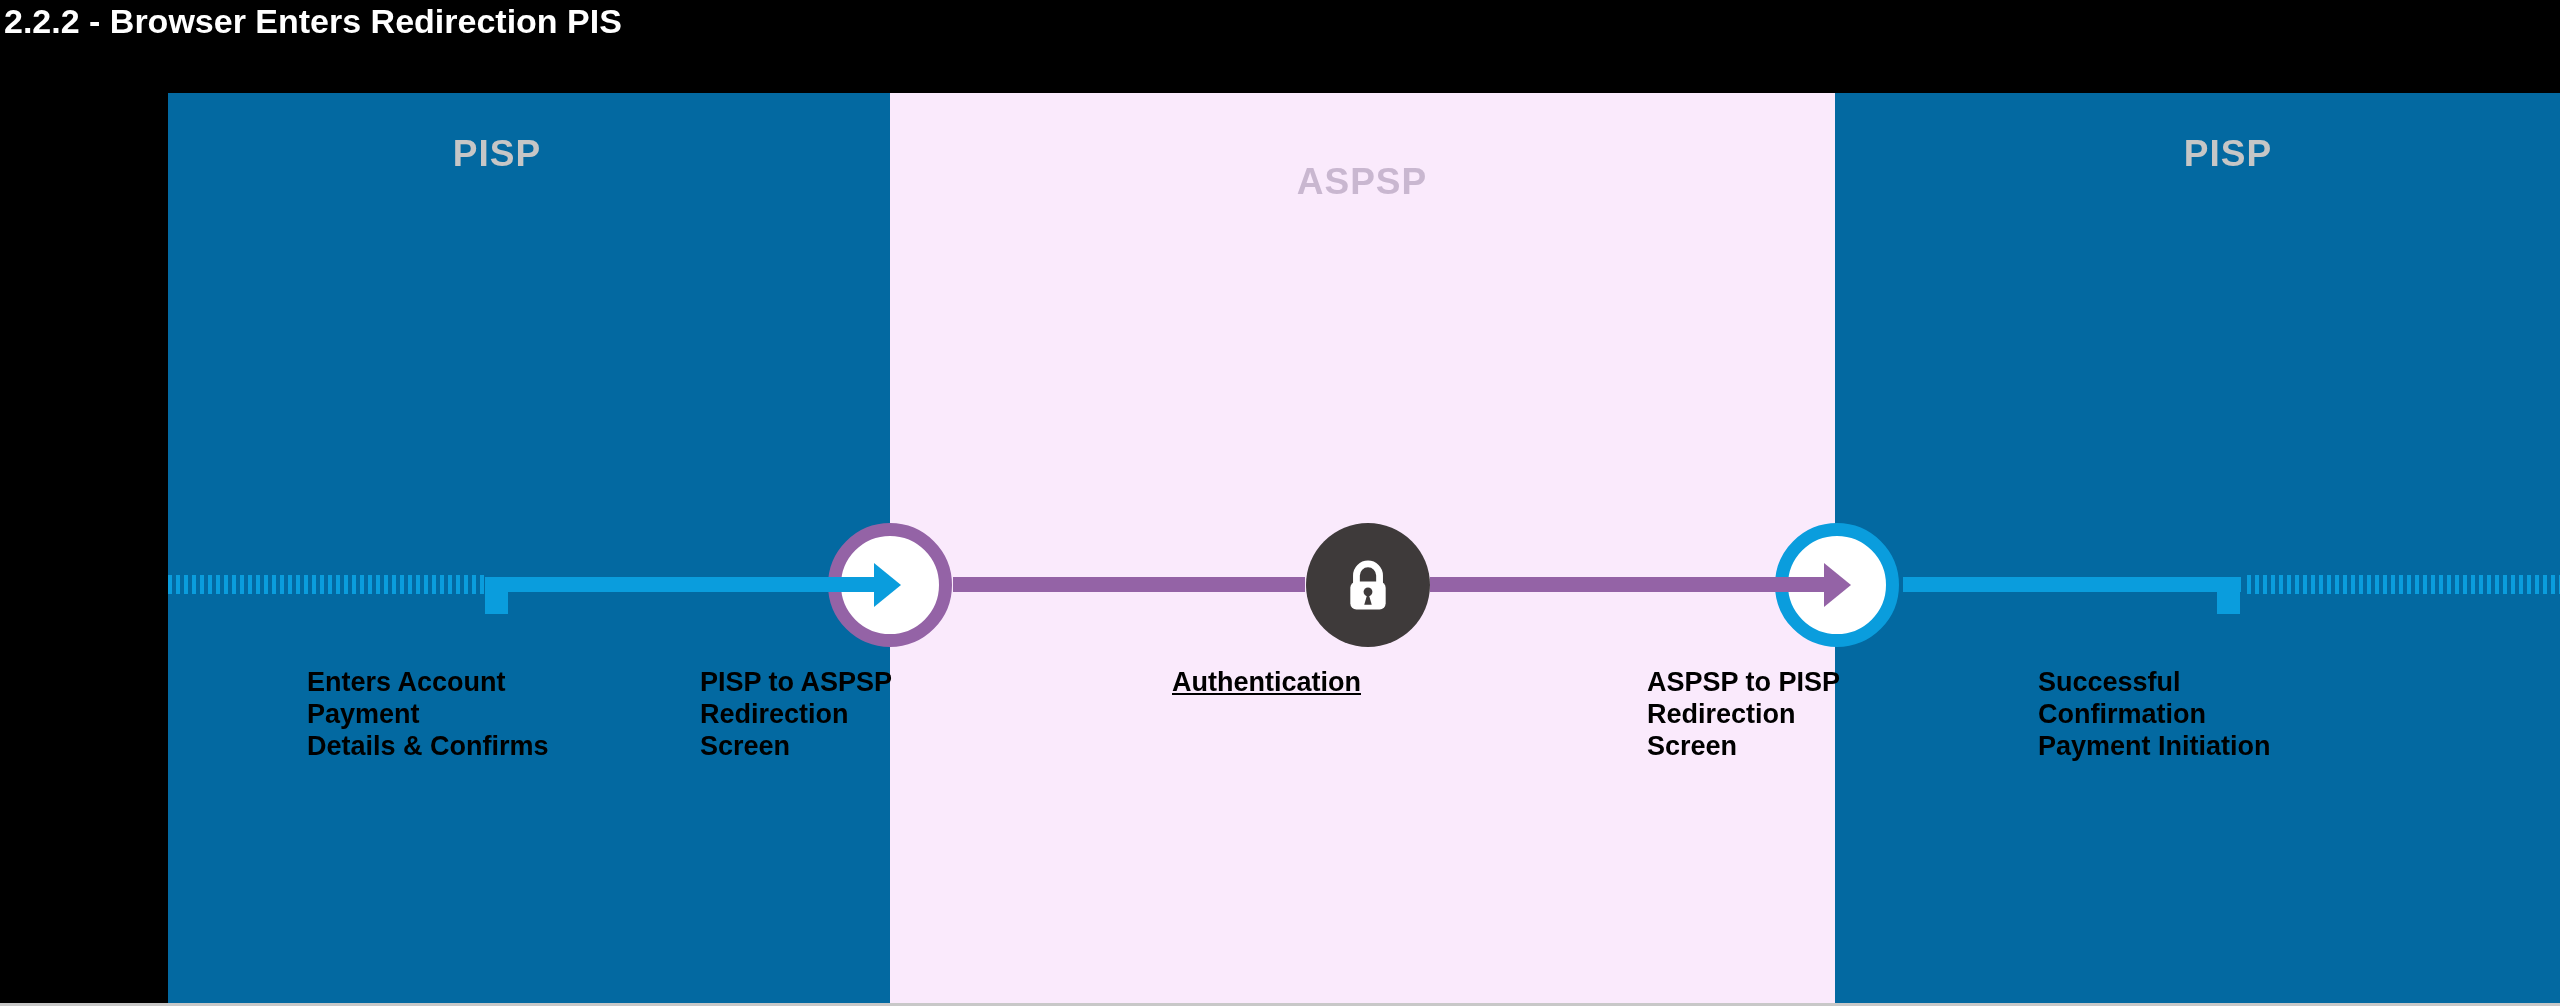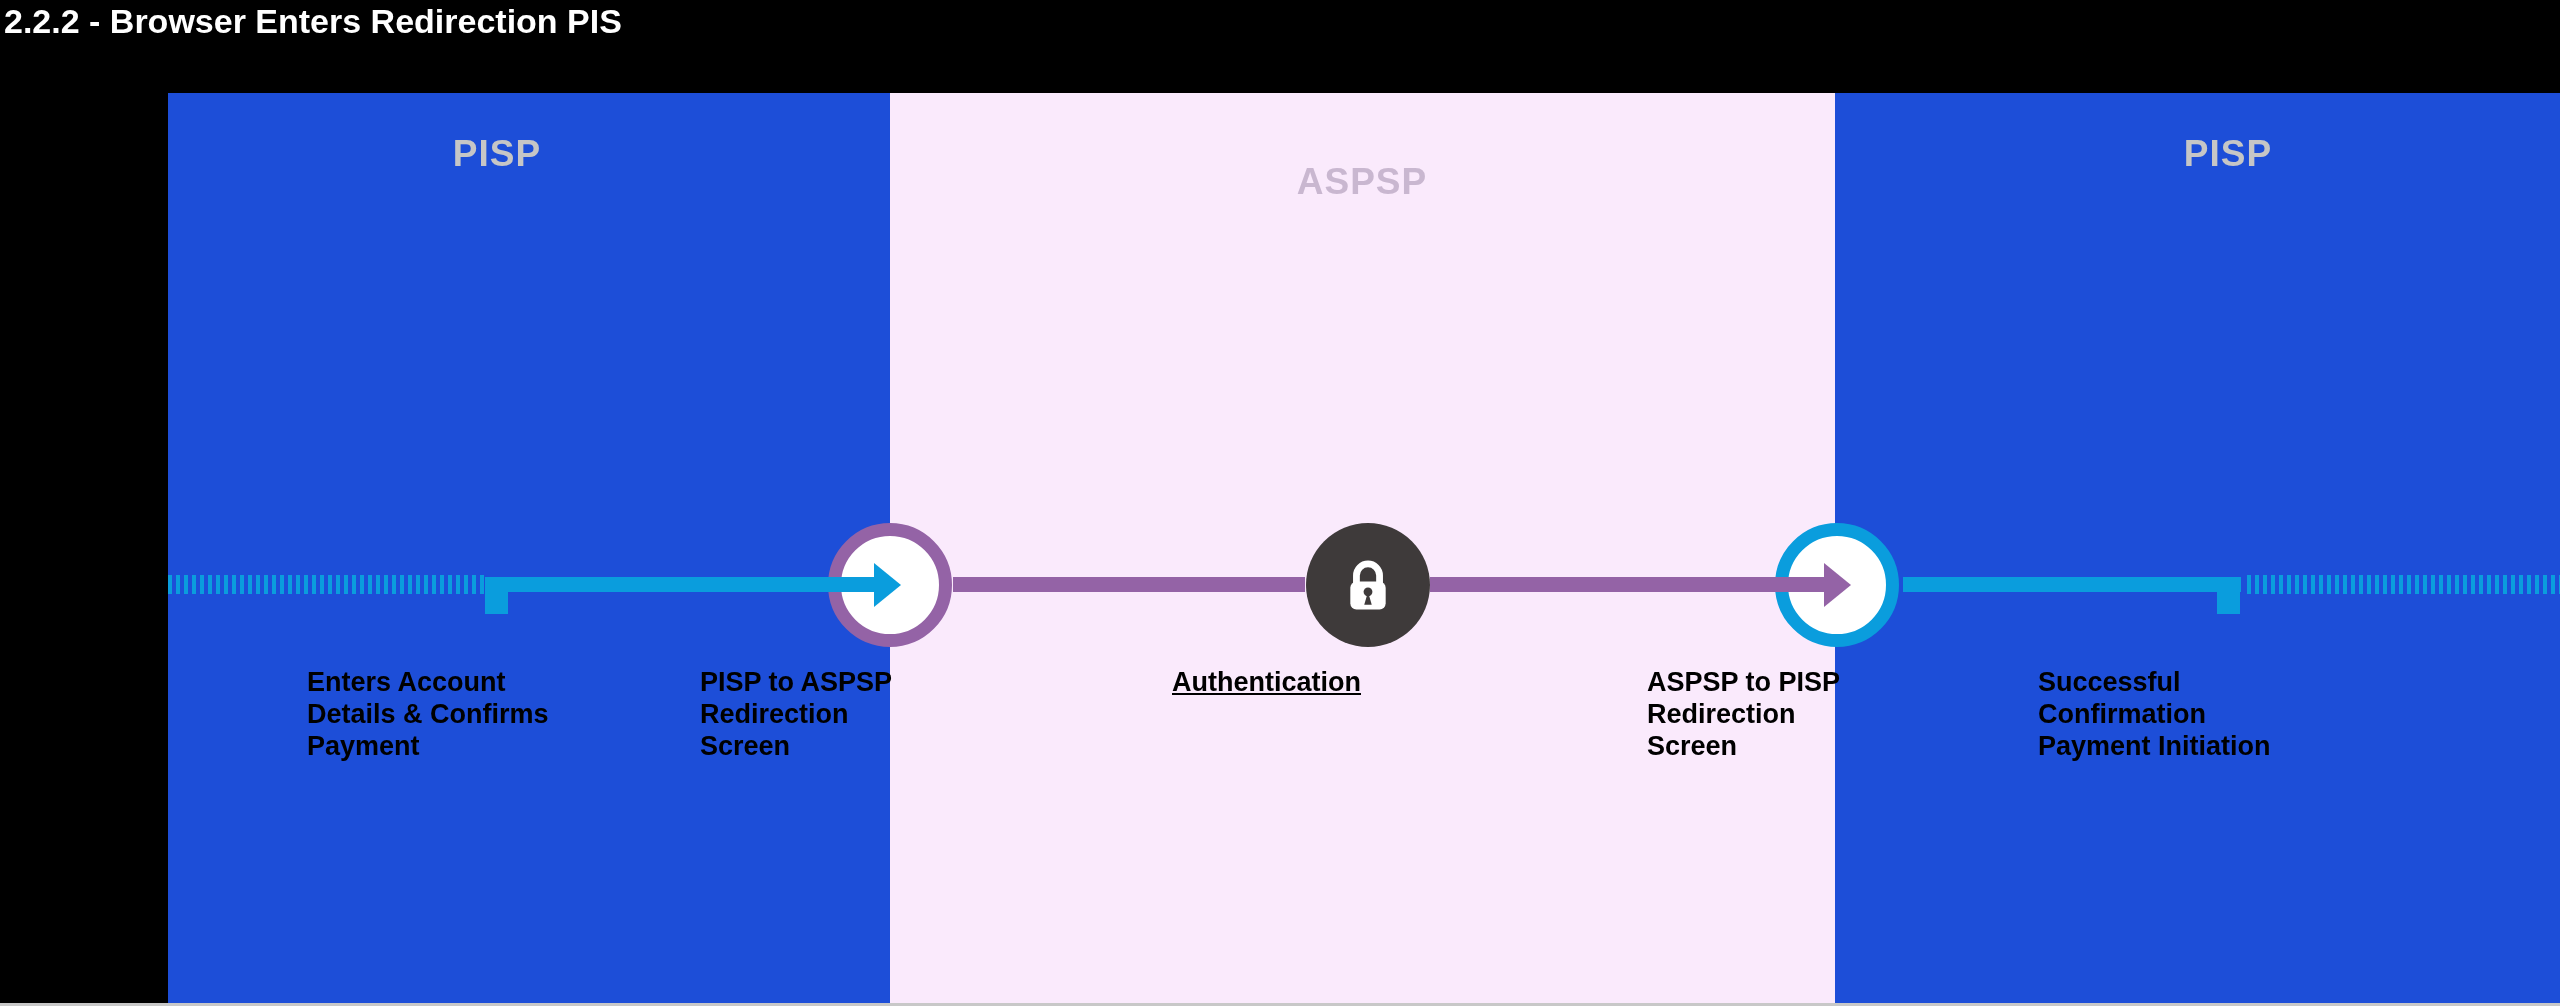--- a/index.html
+++ b/index.html
@@ -11,21 +11,21 @@
     font-family:"Liberation Sans", sans-serif;
   }
   .page-title {
     position:absolute; left:4px; top:2px;
     color:#ffffff; font-size:34px; font-weight:bold; letter-spacing:0px;
     white-space:nowrap;
   }
   .panel {
     position:absolute; left:168px; top:93px;
     width:2392px; height:913px;
-    background:#1d4ed8;
+    background:#0369a1;
   }
   .band {
     position:absolute; left:722px; top:0; width:945px; height:913px;
     background:#faeafc; z-index:1;
   }
   .lane-header {
     position:absolute; top:40px; width:400px;
     text-align:center; font-size:37px; font-weight:bold; z-index:2;
     color:#c6c6c6; letter-spacing:1px;
   }
@@ -134,22 +134,22 @@
   <div class="ring ring-blue"></div>
   <div class="arrow-shaft shaft-purple"></div>
   <div class="arrowhead ah-purple"></div>
 
   <div class="flow-line blue seg-blue-2"></div>
   <div class="square-marker sq-right"></div>
   <div class="dash-line dash-right"></div>
 
   <div class="step-label sl-1">
     <span>Enters Account</span>
+    <span>Payment</span>
     <span>Details &amp; Confirms</span>
-    <span>Payment</span>
   </div>
   <div class="step-label sl-2">
     <span>PISP to ASPSP</span>
     <span>Redirection</span>
     <span>Screen</span>
   </div>
   <div class="step-label sl-3">
     <span>Authentication</span>
   </div>
   <div class="step-label sl-4">

